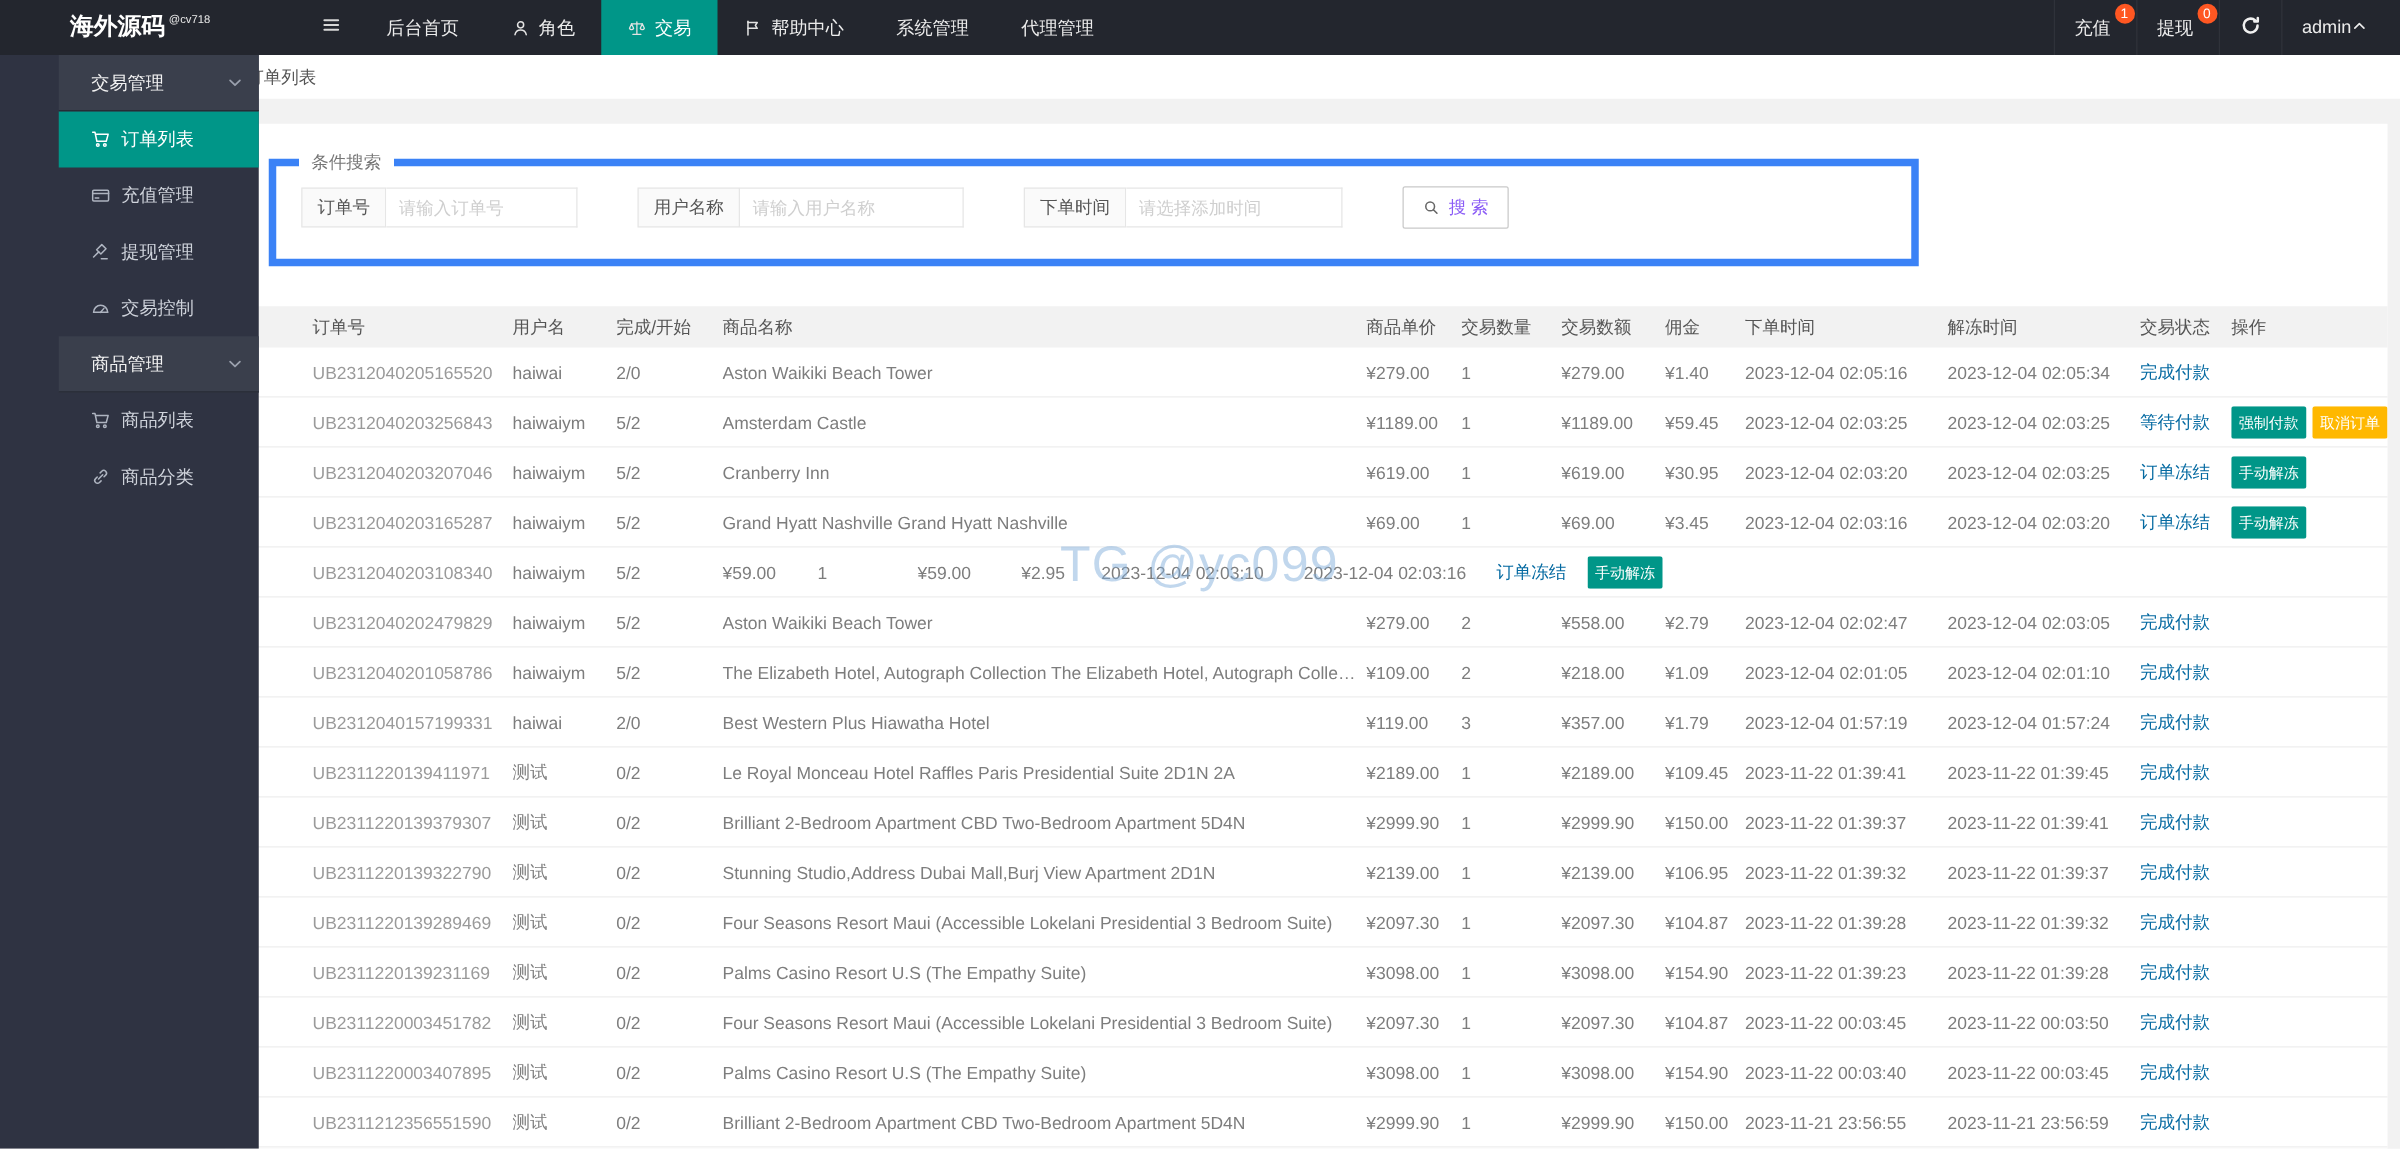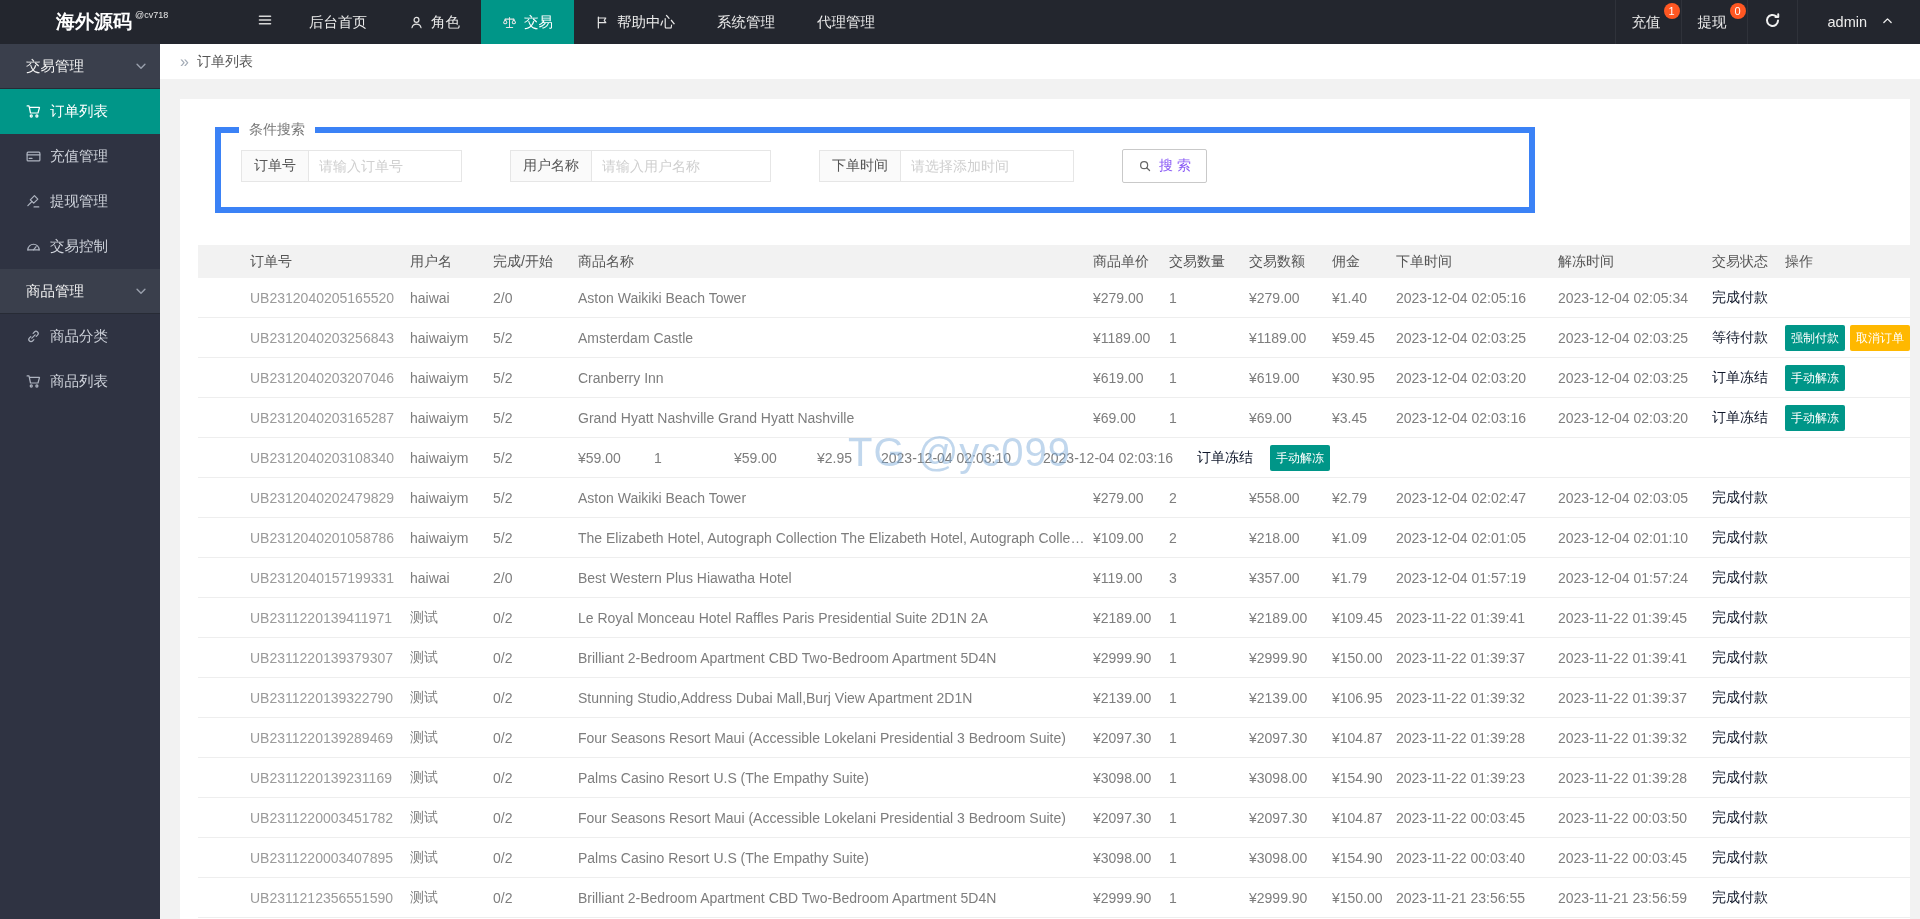--- a/index.html
+++ b/index.html
@@ -27,28 +27,28 @@
   .brand sup{font-size:9px;font-weight:normal;color:#e8e8e8;line-height:30px;margin-left:3px;}
   .hamburger{width:46px;display:flex;align-items:center;justify-content:center;color:#d8d8d8;cursor:pointer;}
   .nav-items{display:flex;align-items:stretch;}
   .nav-item{display:flex;align-items:center;gap:7px;padding:0 21px;color:#ececec;font-size:14.5px;cursor:pointer;}
   .nav-item .nv-ic{display:flex;align-items:center;color:#e3e3e3;}
   .nav-item.active{background:var(--accent);color:#ffffff;}
   .nav-right{margin-left:auto;display:flex;align-items:stretch;}
   .nav-right-item{position:relative;display:flex;align-items:center;padding:0 20px 0 16px;color:#ececec;
     font-size:14.5px;cursor:pointer;border-left:1px solid rgba(255,255,255,0.06);}
   .nav-right-item.refresh{padding:0 16px;color:#f0f0f0;}
-  .nav-right-item.user{gap:14px;padding-right:26px;}
+  .nav-right-item.user{gap:0;padding-right:26px;}
   .badge{
     position:absolute;top:3px;right:1px;min-width:10px;height:16px;line-height:16px;
     background:var(--badge);color:#fff;font-size:11px;text-align:center;
     border-radius:9px;padding:0 3px;font-weight:normal;
   }
   
-  .sidebar{position:absolute;top:44px;left:0;width:160px;height:875px;background:var(--side-bg);z-index:20;}
+  .sidebar{position:absolute;top:44px;left:0;width:160px;height:875px;background:var(--side-bg);z-index:20;padding-left:47px;}
   .side-group-header{
     height:44px;display:flex;align-items:center;padding-left:26px;position:relative;
     background:var(--side-group-bg);color:#f2f2f2;font-size:14.5px;cursor:pointer;
     border-bottom:1px solid #272b35;
   }
   .side-group-header .chev{position:absolute;right:12px;color:#9aa0ad;display:flex;align-items:center;}
   .side-item{
     height:45px;display:flex;align-items:center;gap:9px;padding-left:26px;
     color:#cfd3db;font-size:14.5px;cursor:pointer;
   }
@@ -102,21 +102,21 @@
   .col4{width:76px;}
   .col5{width:80px;}
   .col6{width:83px;}
   .col7{width:64px;}
   .col8{width:162px;}
   .col9{width:154px;}
   .col10{width:73px;}
   .col11{width:125px;padding-right:0;}
   .cell{color:#7d7d7d;}
   .cell.col0{color:#9a9a9a;}
-  .cell.col10{color:#0f172a;}
+  .cell.col10{color:#0369a1;}
   .btn{
     display:inline-block;height:26px;line-height:26px;padding:0 6px;border-radius:2px;
     color:#fff;font-size:12px;margin-right:5px;cursor:pointer;border:none;
     font-family:"Liberation Sans","DejaVu Sans",sans-serif;vertical-align:middle;
   }
   .btn:last-child{margin-right:0;}
   .btn-primary{background:var(--accent);}
   .btn-warning{background:var(--warning);}
   
   .watermark{
@@ -253,36 +253,36 @@
       <span>商品管理</span>
       <span class="chev">
         <svg width="14" height="14" viewBox="0 0 16 16" fill="none" stroke="currentColor" stroke-width="1.6" stroke-linecap="round" stroke-linejoin="round">
           <path d="M3.5 6l4.5 4.5L12.5 6"></path>
         </svg>
       </span>
     </div>
     <div class="side-item">
       <span class="si-ic">
         <svg width="15" height="15" viewBox="0 0 16 16" fill="none" stroke="currentColor" stroke-width="1.3" stroke-linecap="round" stroke-linejoin="round">
+          <path d="M1.2 2h2l1.6 7.6h8l1.6-5.9H4"></path>
+          <circle cx="5.6" cy="12.8" r="1.1"></circle>
+          <circle cx="11.6" cy="12.8" r="1.1"></circle>
+        </svg>
+      </span>
+      <span>商品列表</span>
+    </div>
+    <div class="side-item">
+      <span class="si-ic">
+        <svg width="15" height="15" viewBox="0 0 16 16" fill="none" stroke="currentColor" stroke-width="1.3" stroke-linecap="round" stroke-linejoin="round">
           <path d="M6.2 9.8l3.6-3.6"></path>
           <path d="M7.6 4.6 9 3.2a2.3 2.3 0 0 1 3.3 3.3l-1.4 1.4"></path>
           <path d="M8.4 11.4 7 12.8a2.3 2.3 0 0 1-3.3-3.3l1.4-1.4"></path>
         </svg>
       </span>
       <span>商品分类</span>
-    </div>
-    <div class="side-item">
-      <span class="si-ic">
-        <svg width="15" height="15" viewBox="0 0 16 16" fill="none" stroke="currentColor" stroke-width="1.3" stroke-linecap="round" stroke-linejoin="round">
-          <path d="M1.2 2h2l1.6 7.6h8l1.6-5.9H4"></path>
-          <circle cx="5.6" cy="12.8" r="1.1"></circle>
-          <circle cx="11.6" cy="12.8" r="1.1"></circle>
-        </svg>
-      </span>
-      <span>商品列表</span>
     </div>
   </div>
 
 <div class="breadcrumb">
   <span class="bc-arrow">»</span>
   <span>订单列表</span>
 </div>
 
 <div class="card">
   <fieldset class="search-panel">

